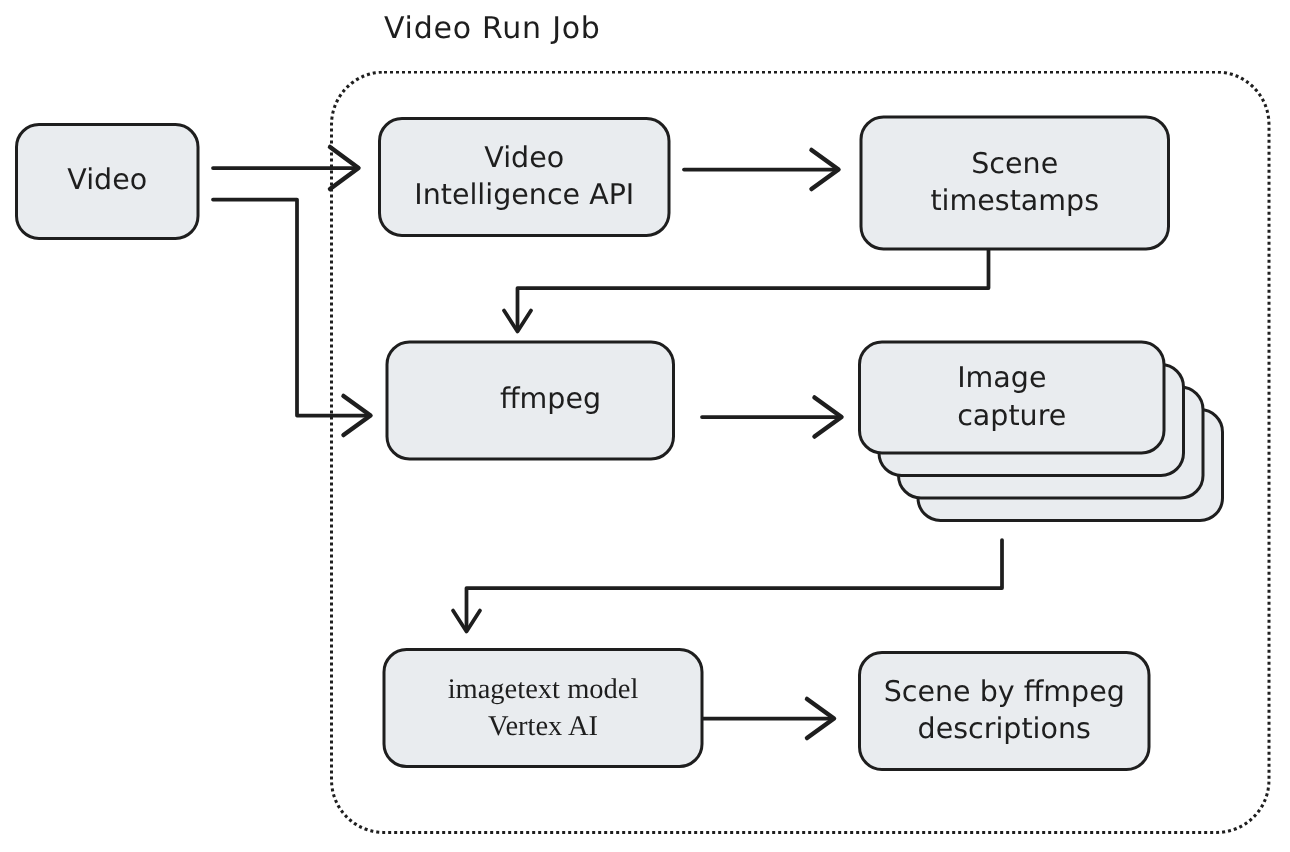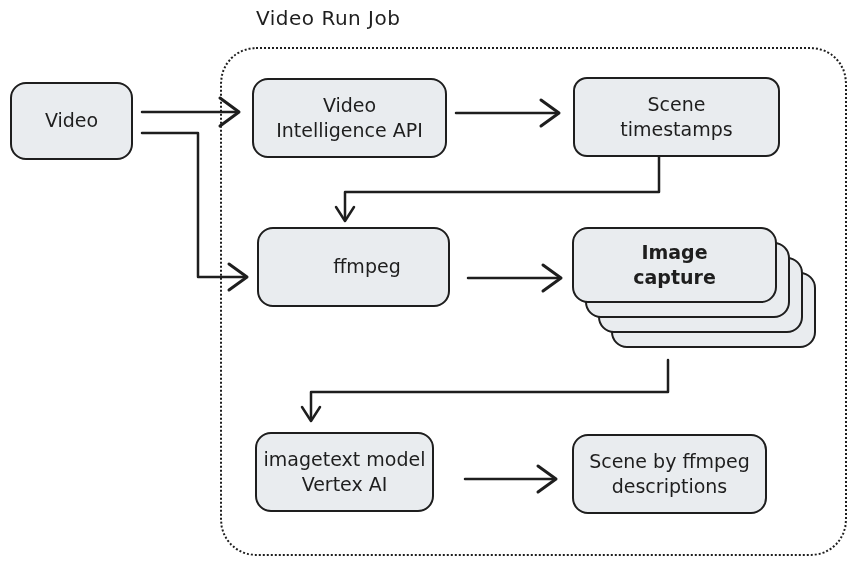--- a/index.html
+++ b/index.html
@@ -43,47 +43,46 @@
     display: flex;
     align-items: center;
     justify-content: center;
     text-align: center;
     font-size: 19px;
     line-height: 1.32;
     white-space: pre-line;
   }
   .node-video          { left: 10px;  top: 82px;  width: 123px; height: 78px; }
   .node-via            { left: 252px; top: 78px;  width: 195px; height: 80px; }
-  .node-timestamps     { left: 573px; top: 77px;  width: 207px; height: 80px; border-radius: 14px; }
+  .node-timestamps     { left: 573px; top: 77px;  width: 207px; height: 90px; }
   .node-ffmpeg         { left: 257px; top: 227px; width: 193px; height: 80px; padding-left: 27px; }
-  .node-imagetext      { left: 255px; top: 432px; width: 179px; height: 80px; }
+  .node-imagetext      { left: 255px; top: 432px; width: 214px; height: 80px; font-family: Liberation Serif, serif; }
   .node-descriptions   { left: 572px; top: 434px; width: 195px; height: 80px; }
   .stack {
     position: absolute;
     left: 572px;
     top: 227px;
     width: 250px;
     height: 125px;
   }
   .stack .card {
     position: absolute;
     width: 205px;
     height: 76px;
     background: var(--node-fill, #e9ecef);
     border: 2.5px solid var(--stroke, #1e1e1e);
     border-radius: 16px;
     box-sizing: border-box;
     display: flex;
     align-items: center;
     justify-content: center;
-    text-align: center;
+    text-align: left;
     font-size: 19px;
     line-height: 1.32;
     white-space: pre-line;
-    font-weight: bold;
   }
   .stack .card.c4 { left: 39px; top: 45px; }
   .stack .card.c3 { left: 26px; top: 30px; }
   .stack .card.c2 { left: 13px; top: 15px; }
   .stack .card.c1 { left: 0;    top: 0;   }
   svg.arrows {
     position: absolute;
     inset: 0;
     width: 860px;
     height: 568px;

